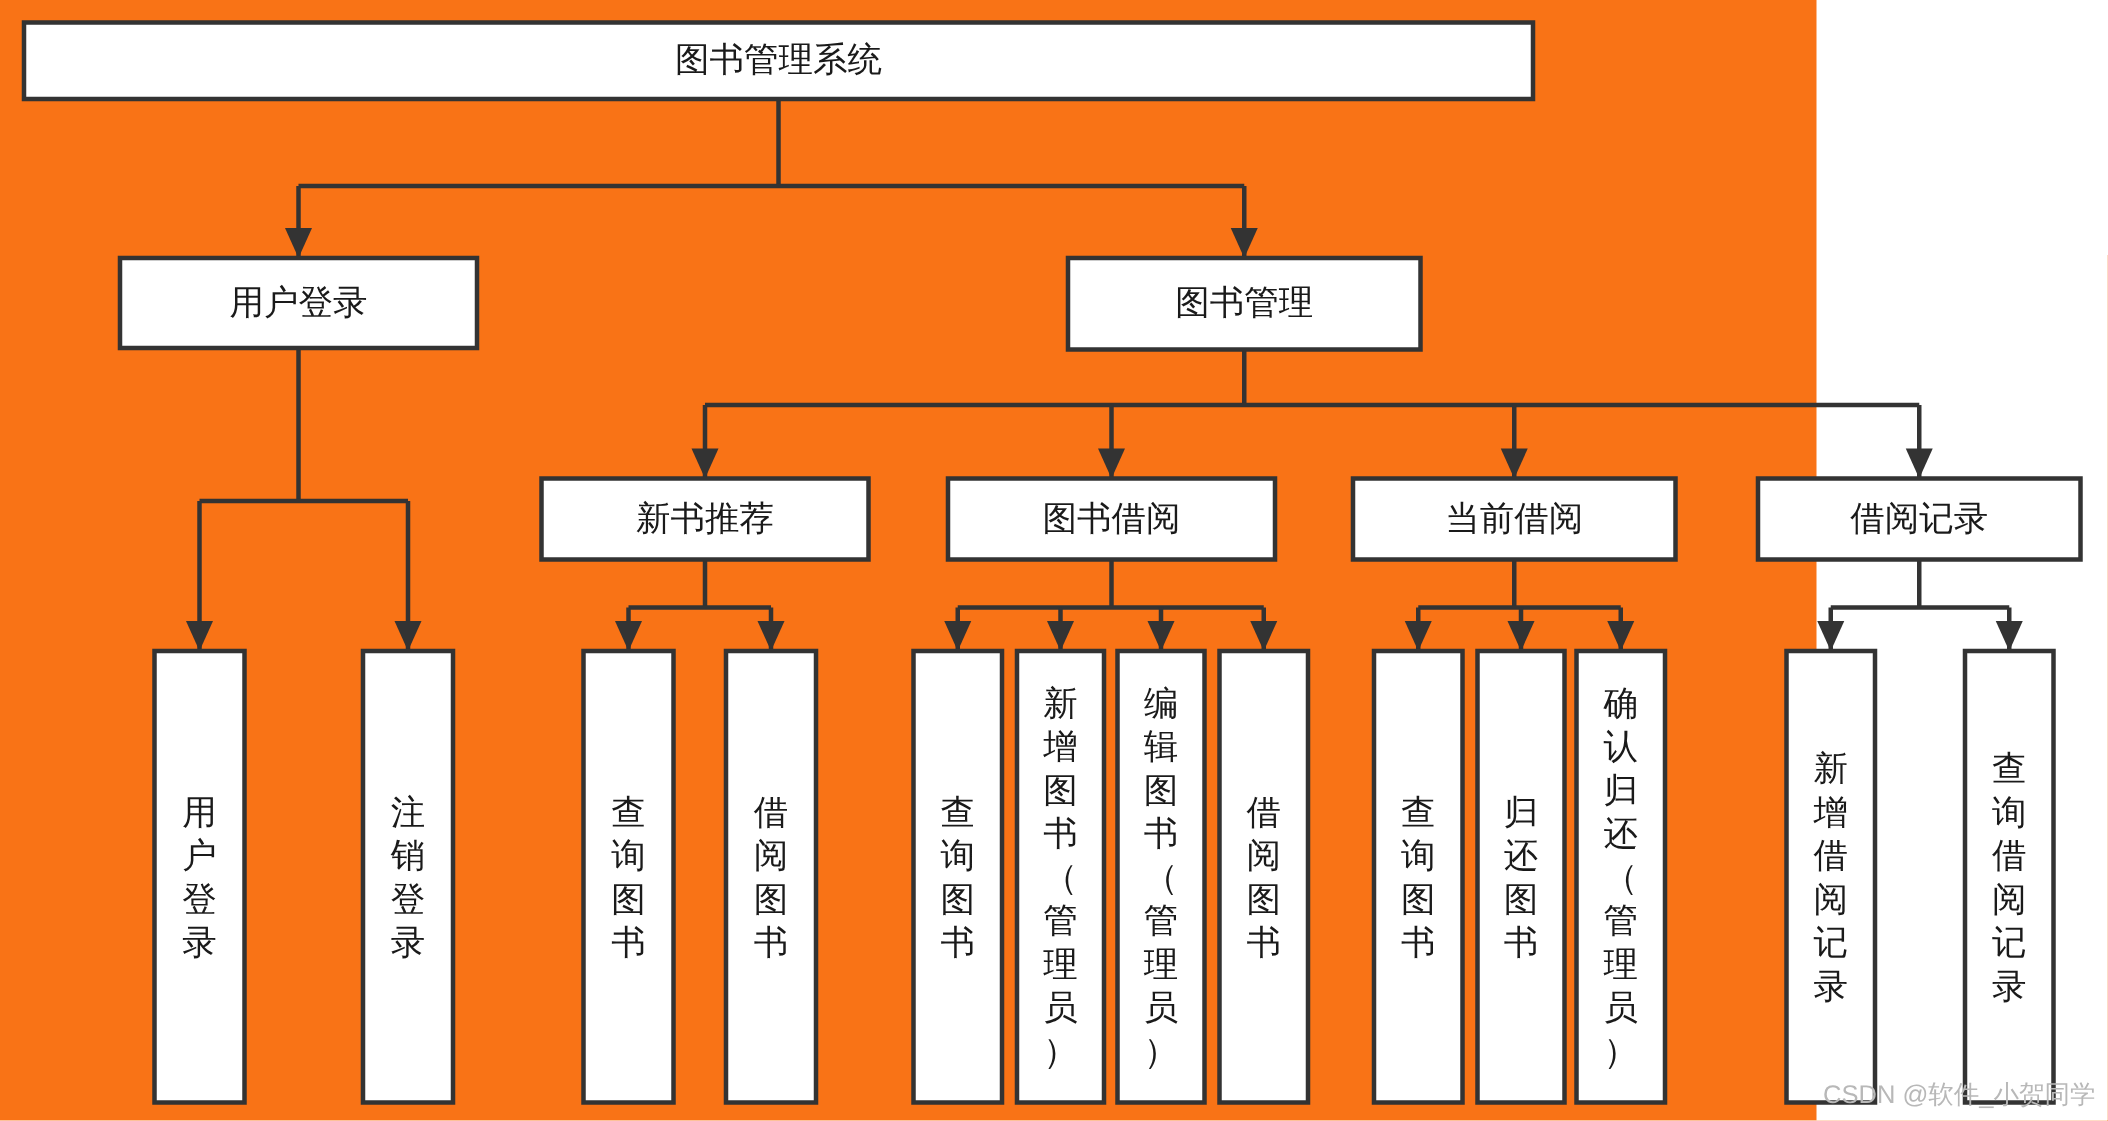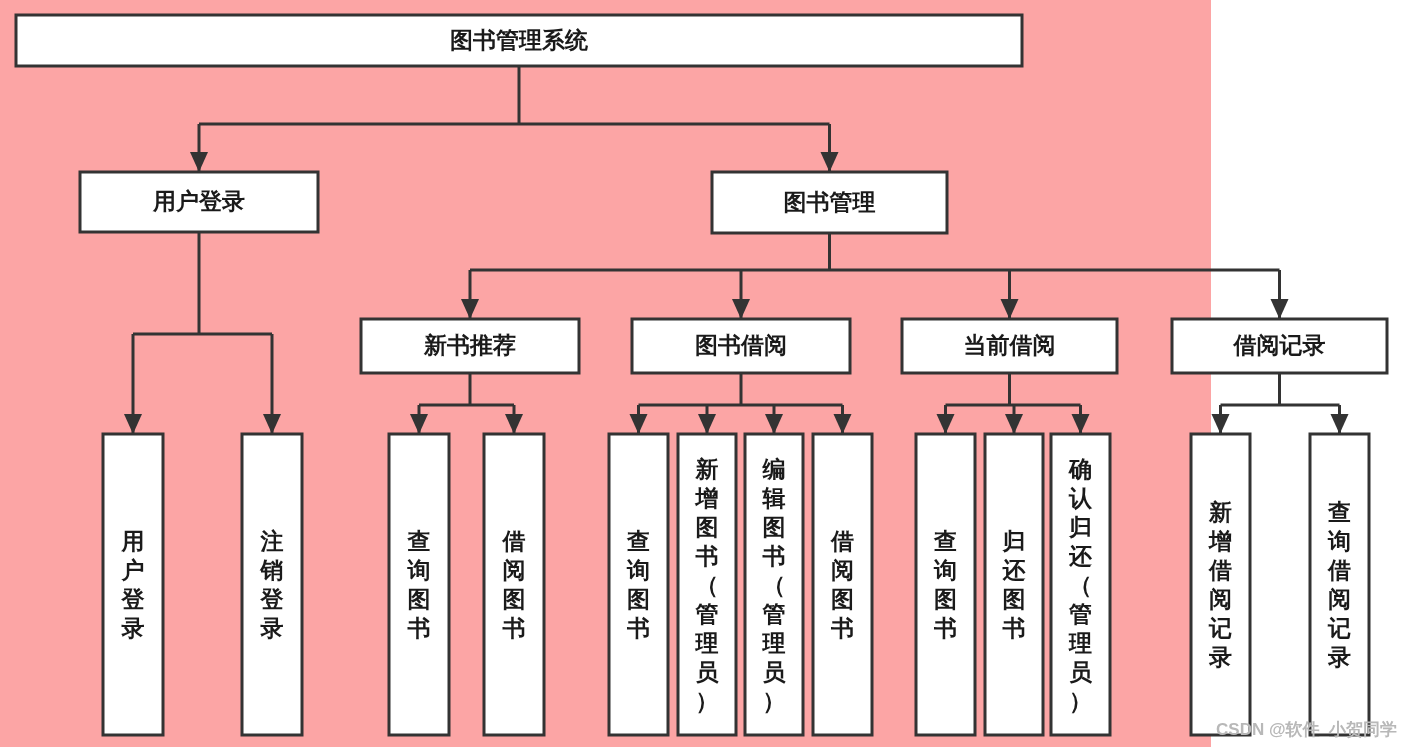--- a/index.html
+++ b/index.html
@@ -1,18 +1,18 @@
 <!DOCTYPE html>
 <html><head>
 <meta charset="utf-8">
 <style>
   html,body{margin:0;padding:0;background:#ffffff;}
   body{width:1405px;height:747px;overflow:hidden;
        font-family:"Liberation Sans","DejaVu Sans",sans-serif;}
-  #stage{position:relative;width:1211px;height:747px;background:#fca5a5;font-weight:bold;}
+  #stage{position:relative;width:1211px;height:747px;background:#f97316;}
   svg{position:absolute;left:0;top:0;}
   .nodeBox{fill:#ffffff;stroke:#333333;stroke-width:3;}
   .link{stroke:#333333;stroke-width:3;fill:none;}
   .arrowHead{fill:#333333;stroke:none;}
   .lbl{fill:#1a1a1a;font-family:"Liberation Sans","DejaVu Sans",sans-serif;
        font-size:23px;text-anchor:middle;dominant-baseline:middle;}
   .lbl-v{fill:#1a1a1a;font-family:"Liberation Sans","DejaVu Sans",sans-serif;
        font-size:23px;text-anchor:middle;}
   .wm{fill:#b8b8b8;font-family:"Liberation Sans","DejaVu Sans",sans-serif;
       font-size:17px;text-anchor:end;}

